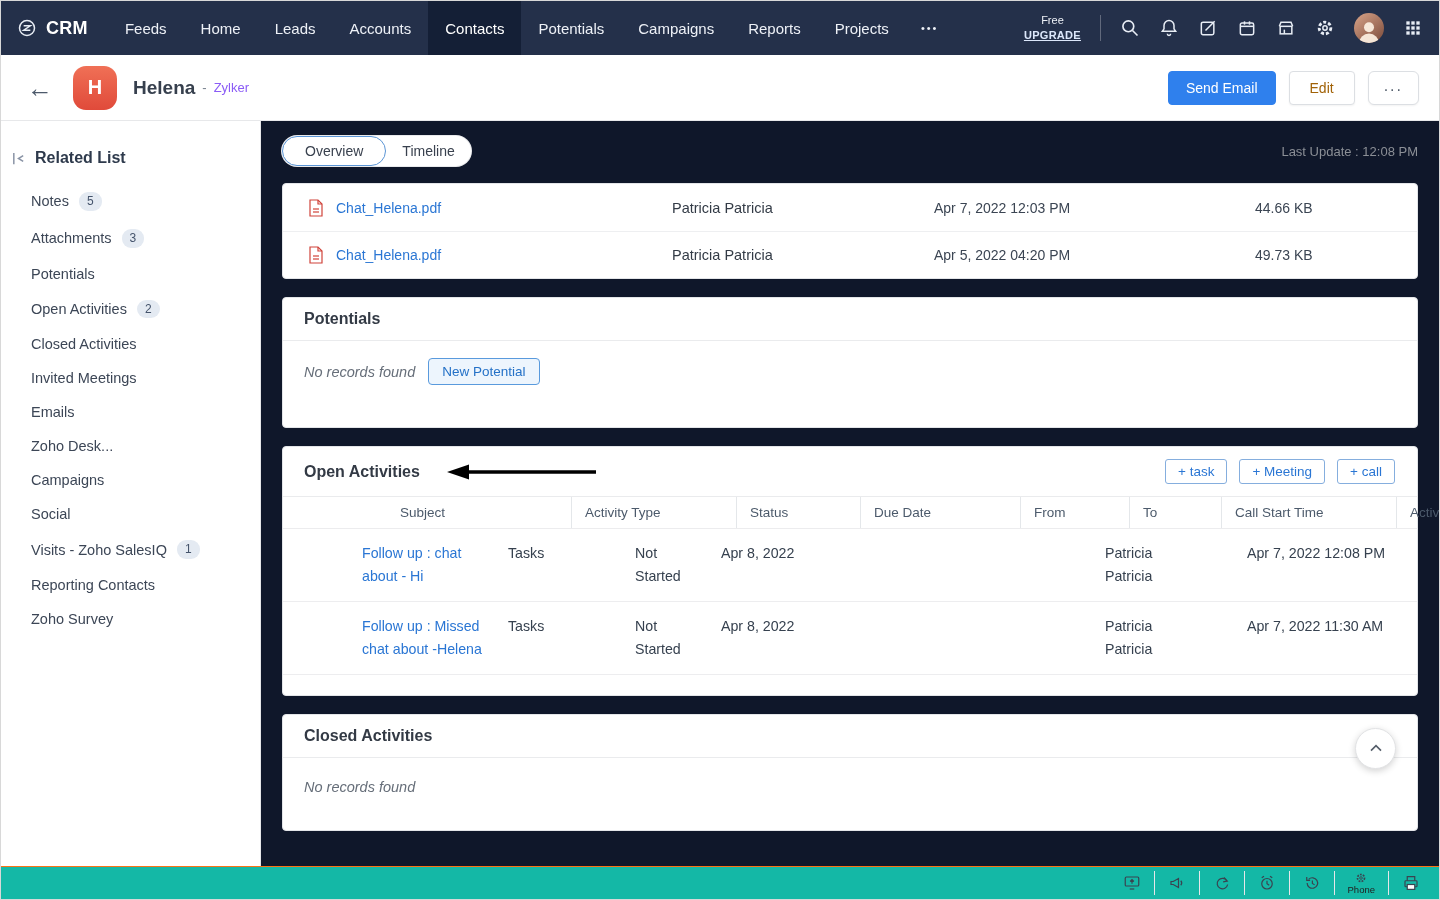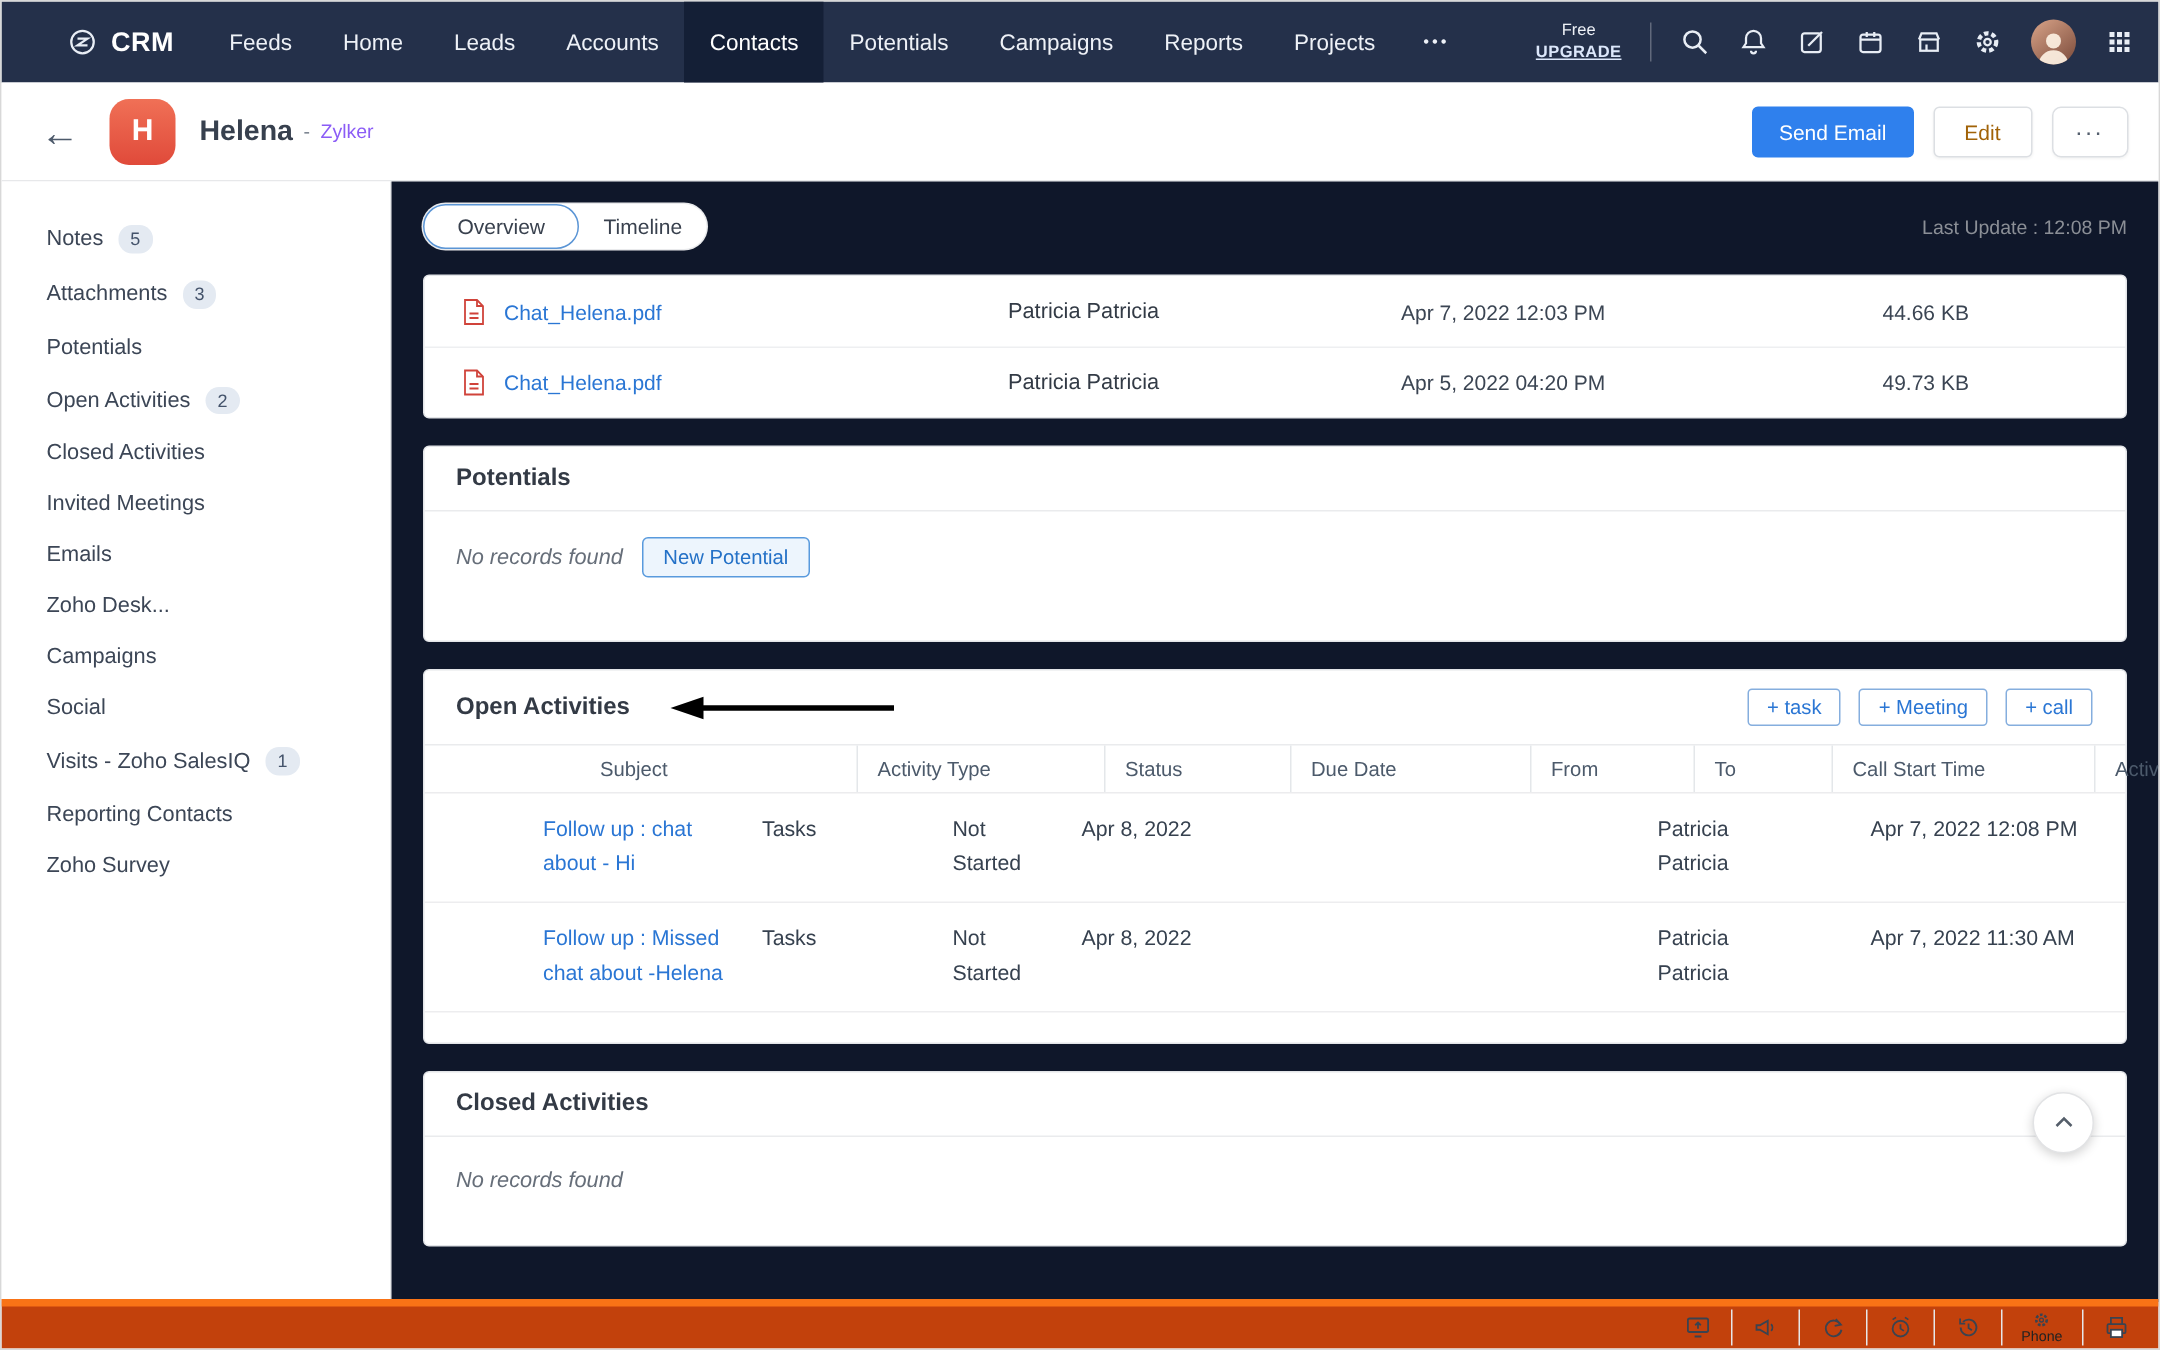--- a/index.html
+++ b/index.html
@@ -1,20 +1,20 @@
 <!DOCTYPE html>
 <html><head>
 <meta charset="utf-8">
 <style>
   * { margin:0; padding:0; box-sizing:border-box; }
   html,body { width:1440px; height:900px; font-family:"Liberation Sans", sans-serif; background:#fff; }
   .page { position:relative; width:1440px; height:900px; border:1px solid #d8d8d8; overflow:hidden; background:#fff; }
 
   
-  .topnav { height:54px; background:#24304a; display:flex; align-items:stretch; color:#eef1f7;padding-left:28px; }
+  .topnav { height:54px; background:#24304a; display:flex; align-items:stretch; color:#eef1f7; }
   .brand { display:flex; align-items:center; gap:9px; padding:0 20px 0 16px; font-size:18px; font-weight:bold; color:#fff; letter-spacing:.3px; }
   .nav-items { display:flex; align-items:stretch; }
   .nav-item { display:flex; align-items:center; padding:0 17px; font-size:15px; color:#eef1f7; cursor:pointer; }
   .nav-item.active { background:#141f36; color:#fff; }
   .nav-dots { display:flex; align-items:center; padding:0 15px; font-size:11px; letter-spacing:2px; cursor:pointer; }
   .nav-right { margin-left:auto; display:flex; align-items:center; gap:19px; padding-right:16px; }
   .free-upgrade { text-align:center; font-size:11px; line-height:1.35; cursor:pointer; }
   .free-upgrade .up { text-decoration:underline; color:#dce7fb; font-weight:bold; letter-spacing:.3px; }
   .nav-divider { width:1px; height:26px; background:rgba(255,255,255,.28); }
   .tn-icon { width:20px; height:20px; color:#e8edf5; cursor:pointer; display:block; }
@@ -90,21 +90,21 @@
   .oa-footer { height:20px; }
 
   
   .ca-body { padding:20px 21px 34px; }
 
   
   .scroll-top { position:absolute; top:727px; right:43px; width:41px; height:41px; border-radius:50%; background:#fff; border:1px solid #e2e3e5; box-shadow:0 2px 7px rgba(0,0,0,.18); display:flex; align-items:center; justify-content:center; cursor:pointer; z-index:5; }
   .scroll-top svg { width:20px; height:20px; color:#555e6a; }
 
   
-  .bottom-bar { position:absolute; left:0; right:0; bottom:0; height:33px; background:#c2410c; border-top:5px solid #f97316; display:flex; align-items:center; justify-content:flex-end; padding-right:6px; z-index:4; }
+  .bottom-bar { position:absolute; left:0; right:0; bottom:0; height:33px; background:#14b8a6; border-top:1px solid #f97316; display:flex; align-items:center; justify-content:flex-end; padding-right:6px; z-index:4; }
   .bb-item { display:flex; align-items:center; justify-content:center; padding:0 13px; height:24px; cursor:pointer; color:#3a4350; }
   .bb-item + .bb-item { border-left:1px solid #e6e7e9; }
   .bb-item svg { width:18px; height:18px; display:block; }
   .bb-phone { display:flex; flex-direction:column; align-items:center; line-height:1; gap:1px; }
   .bb-phone svg { width:12px; height:12px; }
   .bb-phone-label { font-size:9.5px; color:#222; }
 </style>
 </head>
 <body>
 
@@ -192,20 +192,27 @@
     <div class="rec-actions">
       <button class="btn-primary">Send Email</button>
       <button class="btn-plain">Edit</button>
       <button class="btn-more">...</button>
     </div>
   </div>
 
   <div class="body-wrap">
 
     <aside class="sidebar">
+      <div class="sb-title-row">
+        <svg class="sb-panel-icon" viewBox="0 0 16 16" fill="none" stroke="currentColor" stroke-width="1.6">
+          <line x1="3" y1="2" x2="3" y2="14"></line>
+            <path d="M13 5 L8 8 L13 11"></path>
+        </svg>
+        <span class="sb-title">Related List</span>
+      </div>
       <ul class="sb-list">
         <li class="sb-item">
           <span>Notes</span>
           <span class="sb-badge">5</span>
         </li>
         <li class="sb-item">
           <span>Attachments</span>
           <span class="sb-badge">3</span>
         </li>
         <li class="sb-item">

